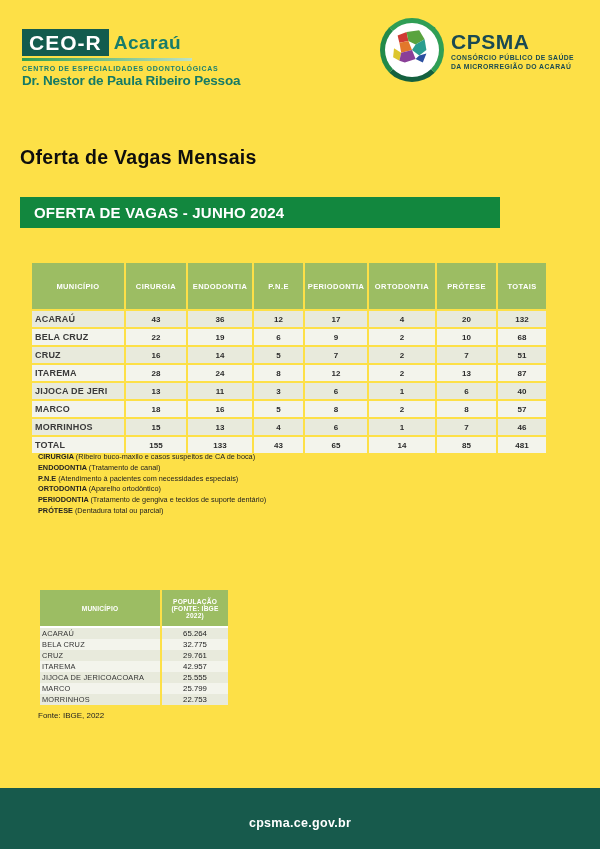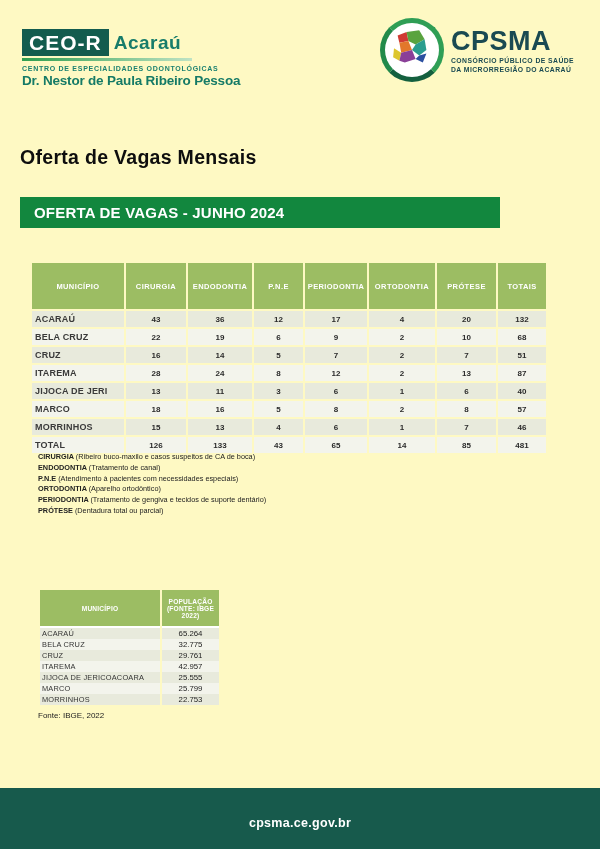--- a/index.html
+++ b/index.html
@@ -1,20 +1,20 @@
 <!DOCTYPE html>
 <html><head>
 <meta charset="utf-8">
 <style>
   * { margin: 0; padding: 0; box-sizing: border-box; }
   html, body { background: #888; }
   body { font-family: "Liberation Sans", "DejaVu Sans", sans-serif; }
   .page {
     position: relative; width: 600px; height: 849px;
-    background: #fef9c3; margin: 0 auto; overflow: hidden;
+    background: #fde047; margin: 0 auto; overflow: hidden;
   }
 
   
   .ceo-logo { position: absolute; left: 22px; top: 29px; }
   .ceo-row { display: flex; align-items: flex-end; }
   .ceo-box {
     background: #135c4e; color: #ffffff; font-weight: 800;
     font-size: 21px; letter-spacing: 1px; line-height: 26px;
     padding: 1px 7px 0 7px; height: 27px;
   }
@@ -23,21 +23,21 @@
   .ceo-sub { margin-top: 4px; font-size: 7px; letter-spacing: 0.72px; color: #1b8070; font-weight: 600; }
   .ceo-doc { margin-top: 1px; font-size: 13.5px; font-weight: 700; color: #157a66; letter-spacing: -0.2px; }
 
   .cpsma-logo { position: absolute; left: 380px; top: 18px; display: flex; align-items: center; }
   .cpsma-circle {
     width: 64px; height: 64px; border-radius: 50%;
     border: 5px solid #2f9e55; border-bottom-color: #14603f; border-left-color: #228a4a;
     background: #ffffff; overflow: hidden; flex: 0 0 auto;
   }
   .cpsma-text { margin-left: 7px; }
-  .cpsma-acronym { font-size: 27px; font-weight: 800; color: #1a4a52; line-height: 1; letter-spacing: 0.5px; }
+  .cpsma-acronym { font-size: 21px; font-weight: 800; color: #1a4a52; line-height: 1; letter-spacing: 0.5px; }
   .cpsma-sub { font-size: 6.8px; font-weight: 700; color: #1a4a52; letter-spacing: 0.45px; margin-top: 2px; }
 
   
   .page-title {
     position: absolute; left: 20px; top: 146px;
     font-size: 19.5px; font-weight: 800; color: #0e0e0e; letter-spacing: 0.3px;
   }
   .banner {
     position: absolute; left: 20px; top: 197px; width: 480px; height: 31px;
     background: #12873e; color: #ffffff; font-weight: 700; font-size: 15px;
@@ -76,21 +76,21 @@
   .pop-table th {
     background: #9cbd63; color: #ffffff; font-weight: 700; text-align: center;
     vertical-align: middle; height: 38px; border-bottom: 2px solid #ffffff;
     font-size: 6.6px; letter-spacing: 0.2px; padding: 0 3px;
   }
   .pop-table td { height: 11px; vertical-align: middle; }
   .pop-table td.mun { text-align: left; padding-left: 2px; font-size: 7.4px; color: #333333; letter-spacing: 0.2px; }
   .pop-table td.num { text-align: center; font-size: 7.8px; color: #222222; }
   .pop-table tr:nth-child(odd) td { background: #e8eadc; }
   .pop-table tr:nth-child(even) td { background: #f3f4ec; }
-  .p0 { width: 120px; } .p1 { width: 57px; }
+  .p0 { width: 120px; } .p1 { width: 66px; }
   .fonte-note { position: absolute; left: 38px; top: 711px; font-size: 8px; color: #222222; }
 
   
   .footer {
     position: absolute; left: 0; bottom: 0; width: 600px; height: 61px;
     background: #175a4c; display: flex; align-items: center; justify-content: center;
   }
   .footer-url { color: #ffffff; font-weight: 700; font-size: 12.5px; letter-spacing: 0.3px; margin-top: 8px; }
 </style>
 </head>
@@ -210,21 +210,21 @@
           <td class="num c1">15</td>
           <td class="num c2">13</td>
           <td class="num c3">4</td>
           <td class="num c4">6</td>
           <td class="num c5">1</td>
           <td class="num c6">7</td>
           <td class="num c7">46</td>
         </tr>
         <tr>
           <td class="mun c0">TOTAL</td>
-          <td class="num c1">126</td>
+          <td class="num c1">155</td>
           <td class="num c2">133</td>
           <td class="num c3">43</td>
           <td class="num c4">65</td>
           <td class="num c5">14</td>
           <td class="num c6">85</td>
           <td class="num c7">481</td>
         </tr>
       </tbody>
   </table>
 

